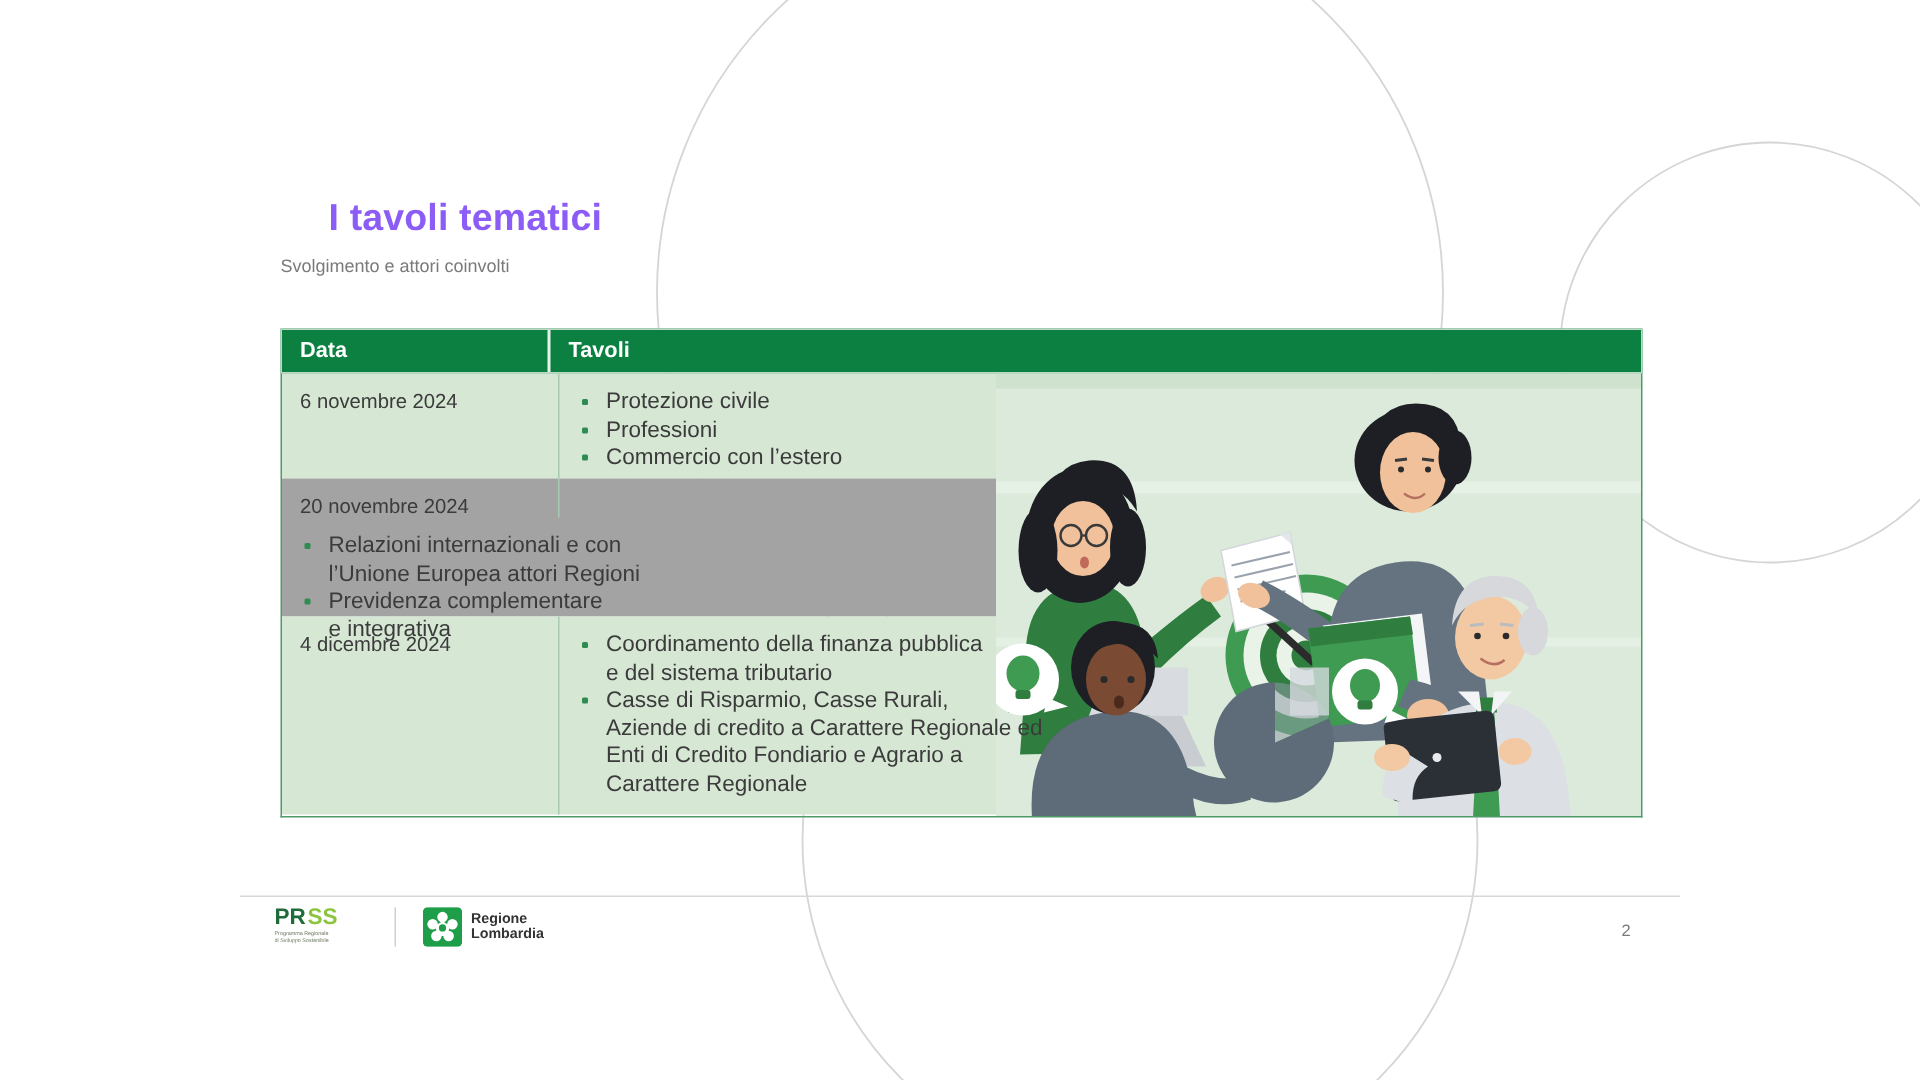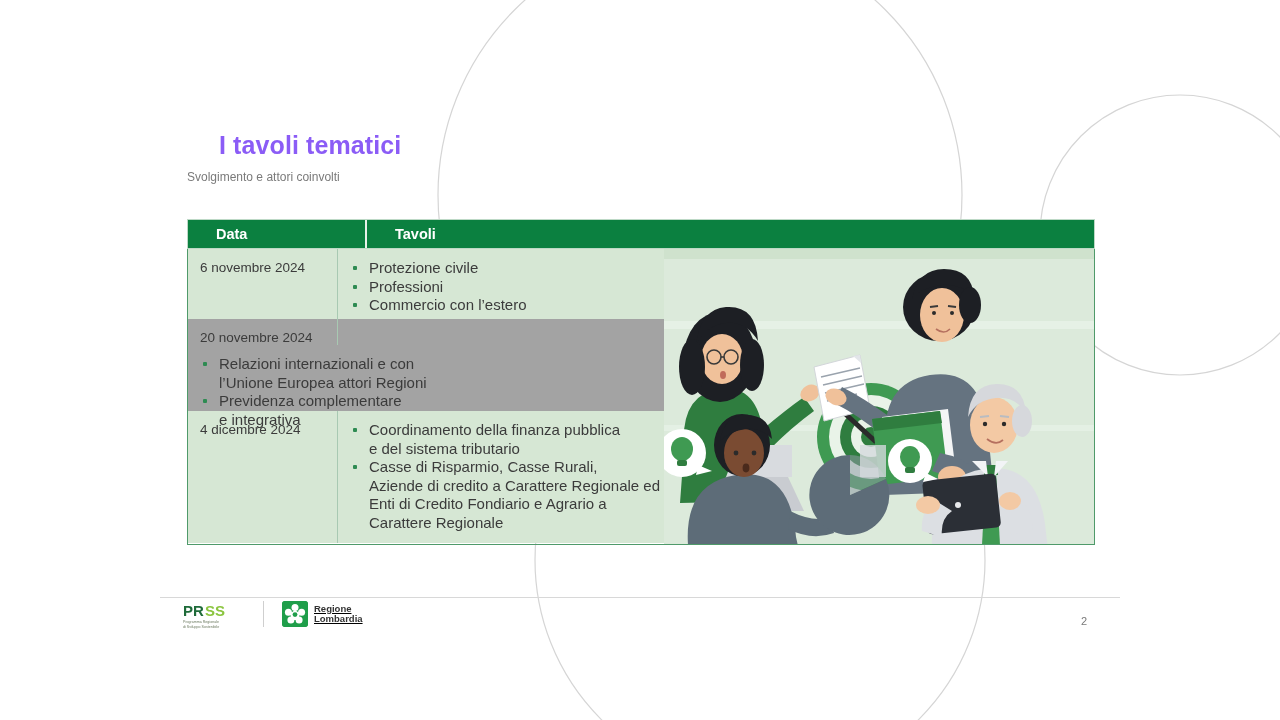--- a/index.html
+++ b/index.html
@@ -59,21 +59,21 @@
     height: 28px;
     background: #0b8040;
     border: 1px solid #bdd9c6;
   }
   .t-header .th {
     color: #ffffff;
     font-size: 14.5px;
     font-weight: bold;
     display: flex;
     align-items: center;
-    padding-left: 28px;
+    padding-left: 12px;
     box-sizing: border-box;
   }
   .th-data { width: 179px; border-right: 2px solid #e8f2ea; }
   .th-tavoli { flex: 1; }
 
   .t-body {
     position: relative;
     border: 1px solid #4f9a6a;
     border-top: none;
     height: 296px;
@@ -83,21 +83,21 @@
   .t-row {
     display: flex;
     box-sizing: border-box;
     position: relative;
   }
   .t-row.r1 { height: 70px;  background: #d6e7d4; }
   .t-row.r2 { height: 92px;  background: #a3a3a3; flex-direction: column; }
   .t-row.r3 { height: 132px; background: #d6e7d4; }
 
   .cell-date {
-    width: 150px;
+    width: 185px;
     box-sizing: border-box;
     padding: 11px 0 0 12px;
     font-size: 13.5px;
     color: #3b3b3b;
     border-right: 1px solid #a8c9b2;
     position: relative;
     z-index: 2;
   }
   .cell-items {
     flex: 1;
@@ -150,24 +150,23 @@
     width: 960px;
     height: 1px;
     background: #d8d8d8;
     z-index: 2;
   }
   .footer-logos {
     position: absolute;
     left: 183px;
     top: 601px;
     display: flex;
-    align-items: flex-start;
+    align-items: flex-end;
     gap: 18px;
     z-index: 3;
-    text-decoration: underline;
   }
   .prss-logo { display: block; }
   .logo-divider {
     width: 1px;
     height: 26px;
     background: #cfcfcf;
   }
   .rl-logo {
     display: flex;
     align-items: center;

